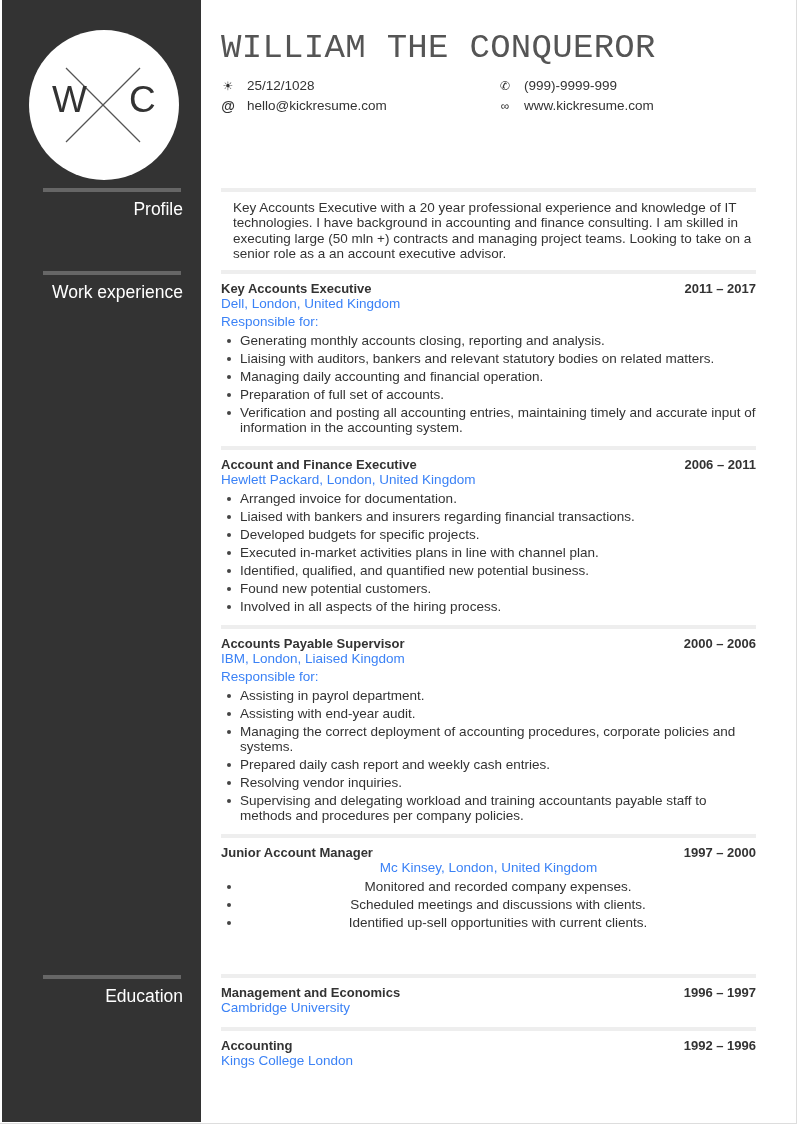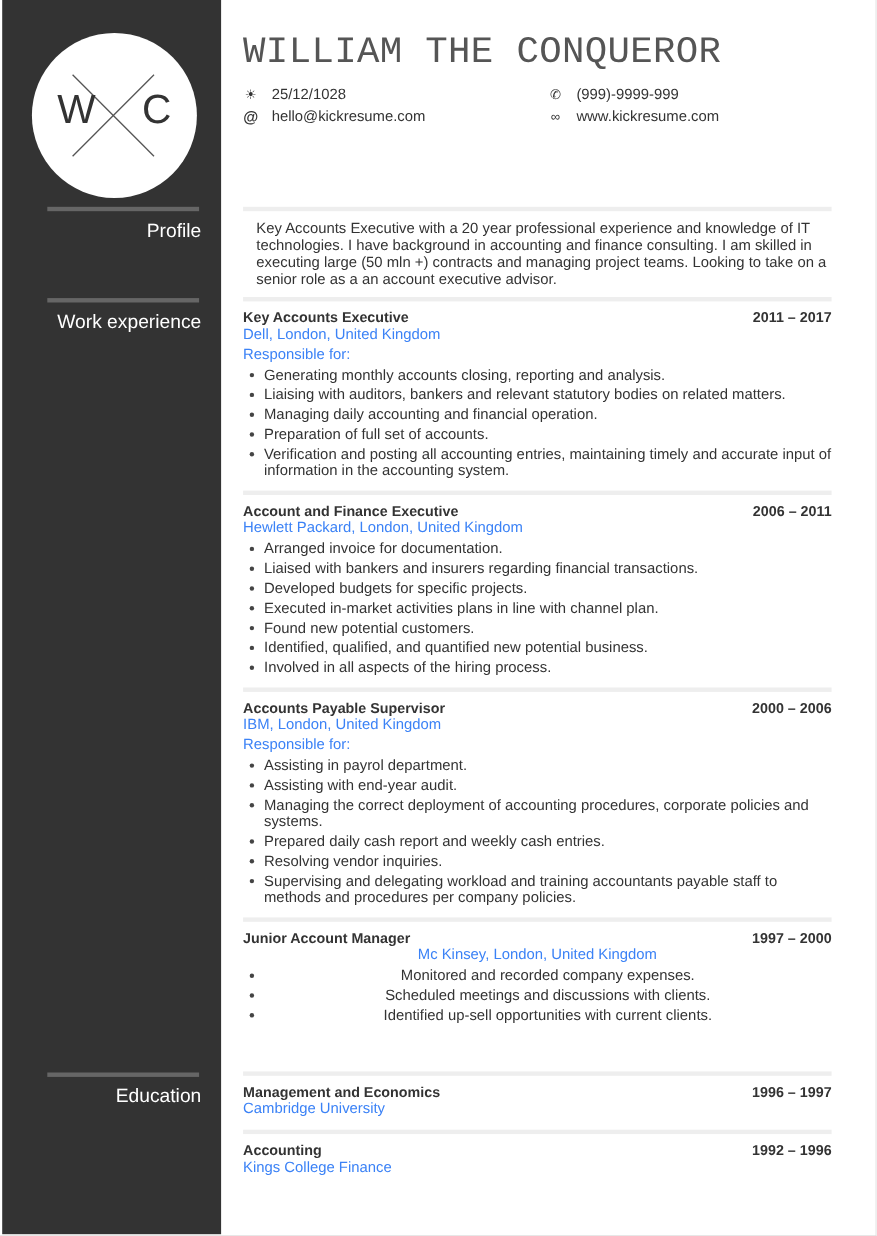--- a/index.html
+++ b/index.html
@@ -105,33 +105,33 @@
     <div class="entry-head">
       <span class="entry-title">Account and Finance Executive</span>
       <span class="entry-date">2006 – 2011</span>
     </div>
     <div class="entry-sub">Hewlett Packard, London, United Kingdom</div>
     <ul>
       <li>Arranged invoice for documentation.</li>
       <li>Liaised with bankers and insurers regarding financial transactions.</li>
       <li>Developed budgets for specific projects.</li>
       <li>Executed in-market activities plans in line with channel plan.</li>
+      <li>Identified, qualified, and quantified new potential business.</li>
       <li>Found new potential customers.</li>
-      <li>Identified, qualified, and quantified new potential business.</li>
       <li>Involved in all aspects of the hiring process.</li>
     </ul>
   </div>
 
   <div class="divider" style="top:625px;"></div>
   <div class="entry" style="top:636px;">
     <div class="entry-head">
       <span class="entry-title">Accounts Payable Supervisor</span>
       <span class="entry-date">2000 – 2006</span>
     </div>
-    <div class="entry-sub">IBM, London, United Kingdom</div>
+    <div class="entry-sub">IBM, London, Liaised Kingdom</div>
     <div class="entry-sub entry-resp">Responsible for:</div>
     <ul>
       <li>Assisting in payrol department.</li>
       <li>Assisting with end-year audit.</li>
       <li>Managing the correct deployment of accounting procedures, corporate policies and systems.</li>
       <li>Prepared daily cash report and weekly cash entries.</li>
       <li>Resolving vendor inquiries.</li>
       <li>Supervising and delegating workload and training accountants payable staff to methods and procedures per company policies.</li>
     </ul>
   </div>
@@ -158,16 +158,16 @@
     </div>
     <div class="entry-sub">Cambridge University</div>
   </div>
 
   <div class="divider" style="top:1027px;"></div>
   <div class="entry" style="top:1038px;">
     <div class="entry-head">
       <span class="entry-title">Accounting</span>
       <span class="entry-date">1992 – 1996</span>
     </div>
-    <div class="entry-sub">Kings College Finance</div>
+    <div class="entry-sub">Kings College London</div>
   </div>
 
 </div>
 
 </body></html>

